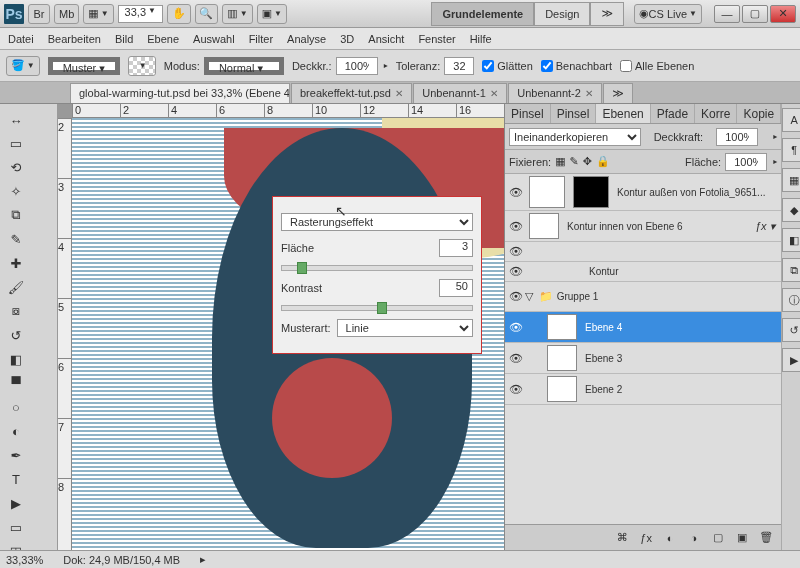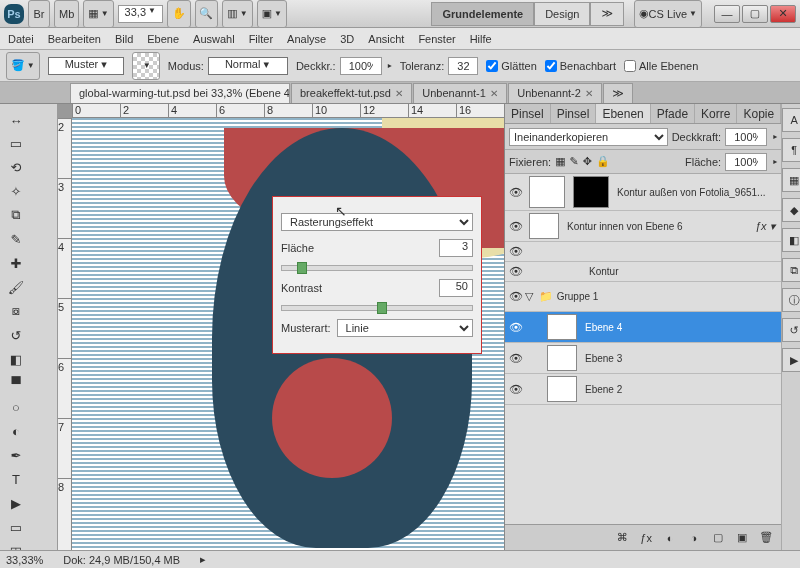--- a/index.html
+++ b/index.html
@@ -1,33 +1,33 @@
 <!DOCTYPE html>
 <html><head>
 <meta charset="utf-8">
 <style>
 *{box-sizing:border-box;margin:0;padding:0;font-family:"Segoe UI",Tahoma,sans-serif;font-size:11px;color:#333}
 body{background:#dcdcdc;width:800px;height:568px;overflow:hidden;position:relative}
 .titlebar{height:28px;background:linear-gradient(#e8e8e8,#ccc);display:flex;align-items:center;padding:0 4px;border-bottom:1px solid #999;gap:4px}
-.ps-icon{width:20px;height:20px;background:#1a4d66;color:#9fcae6;font-weight:bold;display:flex;align-items:center;justify-content:center;font-size:11px;border-radius:7px}
-.tool-btn{height:28px;min-width:22px;background:#d5d5d5;border:1px solid #999;border-radius:3px;display:flex;align-items:center;justify-content:center;padding:0 4px;cursor:pointer}
+.ps-icon{width:20px;height:20px;background:#1a4d66;color:#9fcae6;font-weight:bold;display:flex;align-items:center;justify-content:center;font-size:14px;border-radius:1px}
+.tool-btn{height:20px;min-width:22px;background:#d5d5d5;border:1px solid #999;border-radius:3px;display:flex;align-items:center;justify-content:center;padding:0 4px;cursor:pointer}
 .dropdown-arrow{font-size:8px;margin-left:2px}
 .zoom-display{background:#fff;border:1px solid #999;height:18px;padding:0 6px;display:flex;align-items:flex-start}
 .workspace-tabs{display:flex;margin-left:auto;gap:0}
 .ws-tab{height:24px;padding:0 10px;display:flex;align-items:center;border:1px solid #999;background:#ddd;cursor:pointer}
 .ws-tab.active{background:#bbb;font-weight:bold}
 .win-controls{display:flex;gap:2px;margin-left:8px}
 .win-btn{width:26px;height:18px;border:1px solid #888;background:linear-gradient(#eee,#ccc);border-radius:2px;display:flex;align-items:center;justify-content:center;cursor:pointer}
 .win-btn.close{background:linear-gradient(#e88,#c33)}
 .menubar{height:22px;background:#e5e5e5;display:flex;align-items:center;padding:0 8px;gap:14px;border-bottom:1px solid #aaa}
 .menubar span{cursor:pointer}
 .optionbar{height:32px;background:#dcdcdc;display:flex;align-items:center;padding:0 6px;gap:8px;border-bottom:1px solid #aaa}
 .ob-field{display:flex;align-items:center;gap:4px}
 .ob-input{background:#fff;border:1px solid #999;height:18px;padding:0 8px;width:42px}
-.ob-select{background:#fff;border:1px solid #737373;height:18px;padding:0 16px}
+.ob-select{background:#fff;border:5px solid #737373;height:18px;padding:0 10px}
 .chk{display:flex;align-items:center;gap:3px}
 .chk input{width:12px;height:12px}
 .docbar{height:22px;background:#b8b8b8;display:flex;align-items:center;padding-left:70px;border-bottom:1px solid #888}
 .doctab{height:20px;padding:0 8px;display:flex;align-items:center;gap:4px;background:#d0d0d0;border:1px solid #999;border-bottom:none;margin-right:1px;cursor:pointer;max-width:220px;overflow:hidden;white-space:nowrap}
 .doctab.active{background:#eee}
 .doc-close{font-size:10px;cursor:pointer;color:#666}
 .workspace{position:absolute;top:104px;left:0;right:0;bottom:18px;display:flex}
 .toolbox{width:58px;background:#d5d5d5;border-right:1px solid #999;padding:4px;display:flex;flex-wrap:wrap;gap:2px;align-content:flex-start}
 .tool{width:24px;height:22px;border:1px solid transparent;display:flex;align-items:center;justify-content:center;cursor:pointer;font-size:13px}
 .canvas-area{flex:1;background:#999;position:relative;overflow:hidden}
@@ -49,21 +49,21 @@
 .filter-dialog .slider{height:6px;background:#ddd;border:1px solid #aaa;position:relative;flex:1}
 .filter-dialog .slider .thumb{position:absolute;top:-4px;width:10px;height:12px;background:#6a6;border:1px solid #484}
 .cursor{position:absolute;top:6px;left:62px;font-size:14px;pointer-events:none}
 .panels{width:296px;background:#d0d0d0;border-left:1px solid #888;display:flex}
 .panel-main{flex:1;display:flex;flex-direction:column}
 .panel-dock{width:30px;background:#cfcfcf;border-left:1px solid #aaa;display:flex;flex-direction:column;gap:6px;padding-top:4px;align-items:center}
 .dock-btn{width:24px;height:24px;border:1px solid #999;background:#ddd;cursor:pointer;display:flex;align-items:center;justify-content:center}
 .panel-tabs{height:20px;background:#c5c5c5;display:flex;border-bottom:1px solid #999}
 .panel-tab{padding:0 6px;display:flex;align-items:center;border-right:1px solid #aaa;cursor:pointer;font-size:12px}
 .panel-tab.active{background:#ddd}
-.panel-opts{height:26px;display:flex;align-items:center;padding:0 4px;gap:4px;border-bottom:1px solid #aaa}
+.panel-opts{height:26px;display:flex;align-items:center;padding:0 4px;gap:13px;border-bottom:1px solid #aaa}
 .panel-opts select{flex:1;height:18px;background:#fff;border:1px solid #999}
 .panel-opts2{height:24px;display:flex;align-items:center;padding:0 4px;gap:4px;border-bottom:1px solid #aaa;font-size:10px}
 .layers{flex:1;overflow:auto;background:#ddd}
 .layer{display:flex;align-items:center;border-bottom:1px solid #bbb;min-height:30px;padding:2px}
 .layer.selected{background:#3a8de0;color:#fff}
 .layer.selected *{color:#fff}
 .eye{width:18px;text-align:center;cursor:pointer}
 .lthumb{width:30px;height:26px;background:#fff;border:1px solid #888;margin:0 4px;flex-shrink:0}
 .lthumb.big{width:36px;height:32px}
 .lname{flex:1;font-size:10px;padding-left:4px}

